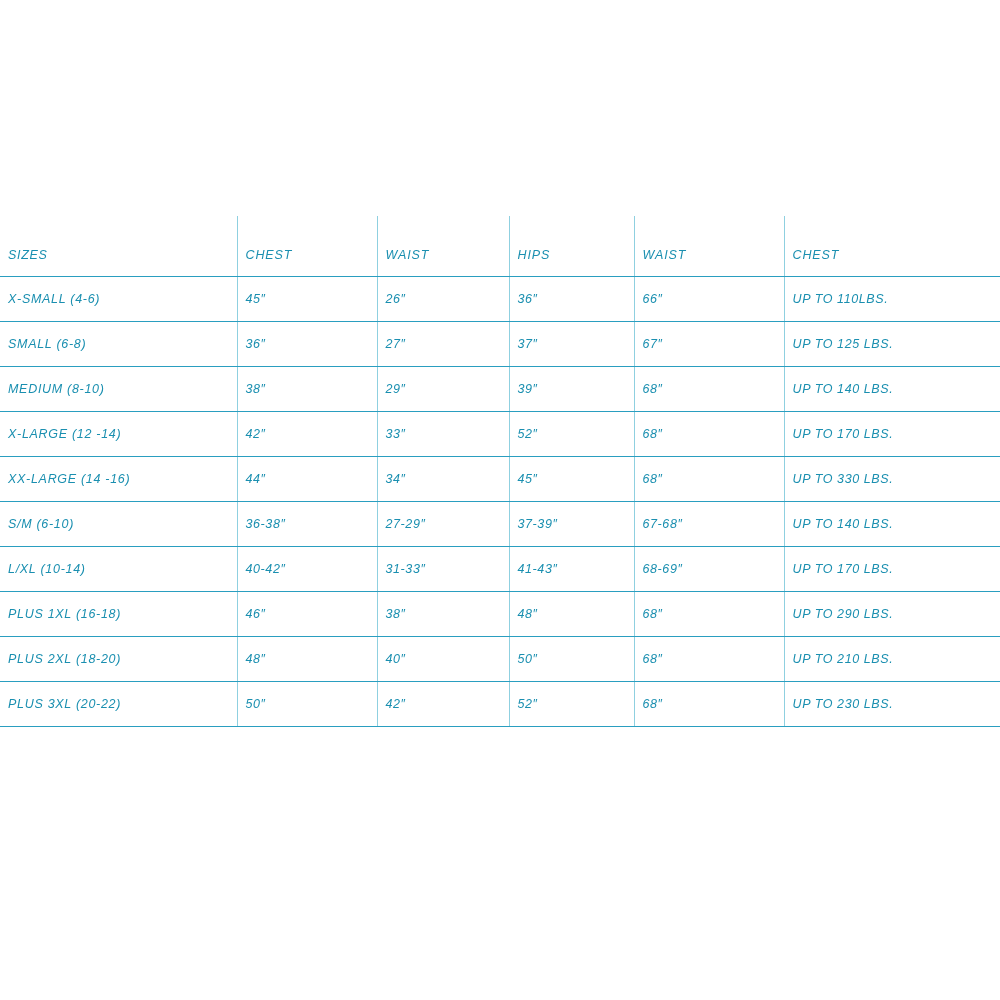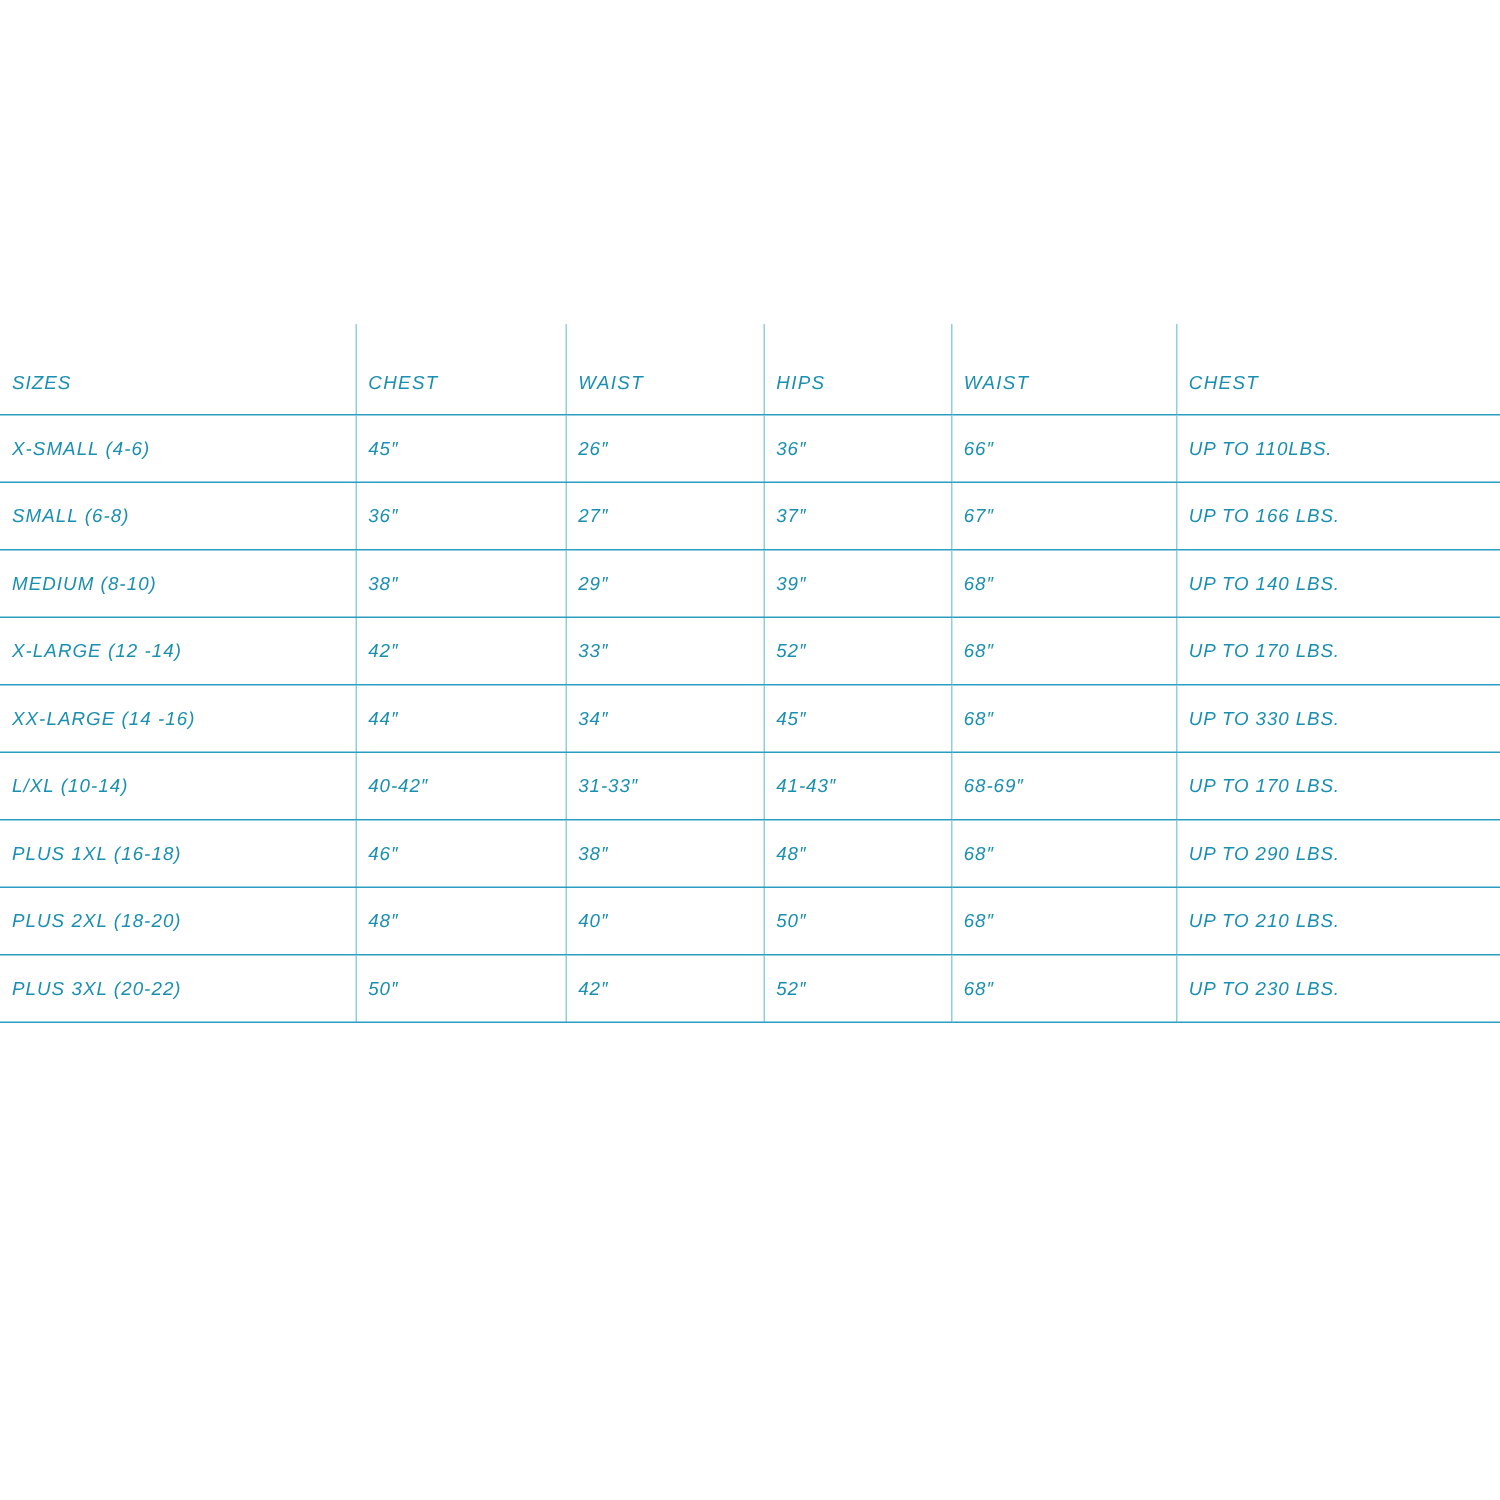--- a/index.html
+++ b/index.html
@@ -107,21 +107,21 @@
           <td>36″</td>
           <td>66″</td>
           <td>UP TO 110LBS.</td>
         </tr>
         <tr>
           <td>SMALL (6-8)</td>
           <td>36″</td>
           <td>27″</td>
           <td>37″</td>
           <td>67″</td>
-          <td>UP TO 166 LBS.</td>
+          <td>UP TO 125 LBS.</td>
         </tr>
         <tr>
           <td>MEDIUM (8-10)</td>
           <td>38″</td>
           <td>29″</td>
           <td>39″</td>
           <td>68″</td>
           <td>UP TO 140 LBS.</td>
         </tr>
         <tr>
@@ -132,20 +132,28 @@
           <td>68″</td>
           <td>UP TO 170 LBS.</td>
         </tr>
         <tr>
           <td>XX-LARGE (14 -16)</td>
           <td>44″</td>
           <td>34″</td>
           <td>45″</td>
           <td>68″</td>
           <td>UP TO 330 LBS.</td>
+        </tr>
+        <tr>
+          <td>S/M (6-10)</td>
+          <td>36-38″</td>
+          <td>27-29″</td>
+          <td>37-39″</td>
+          <td>67-68″</td>
+          <td>UP TO 140 LBS.</td>
         </tr>
         <tr>
           <td>L/XL (10-14)</td>
           <td>40-42″</td>
           <td>31-33″</td>
           <td>41-43″</td>
           <td>68-69″</td>
           <td>UP TO 170 LBS.</td>
         </tr>
         <tr>

